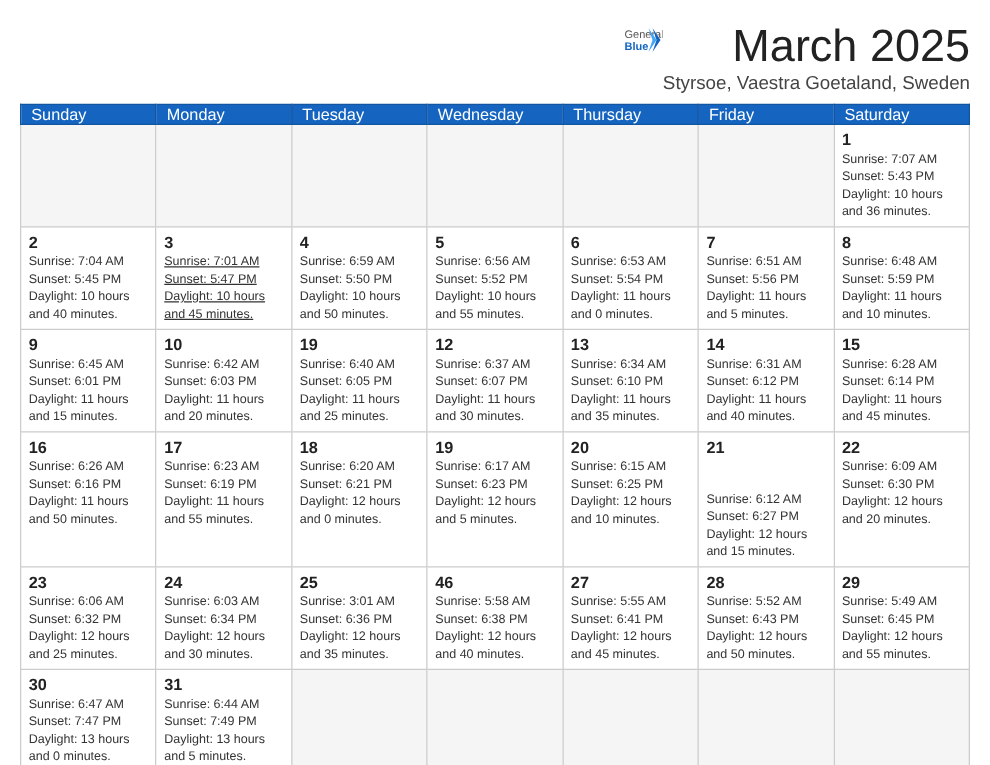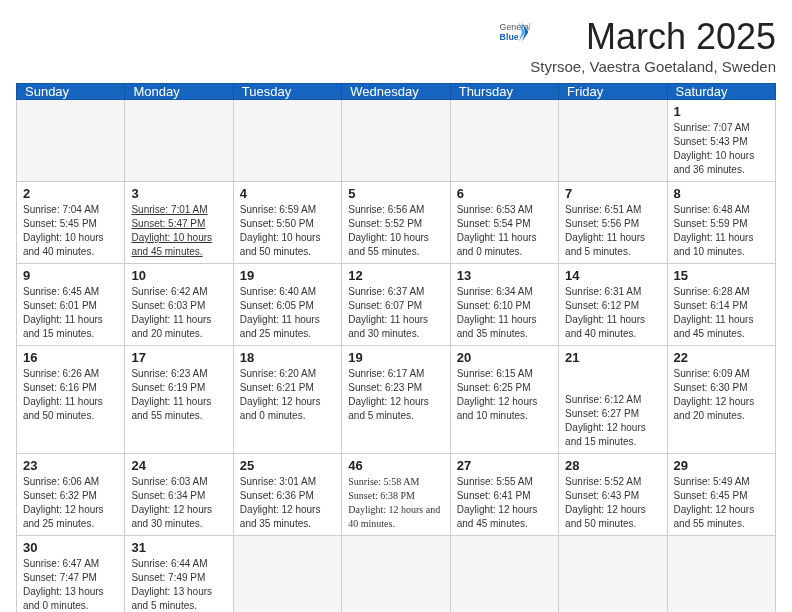--- a/index.html
+++ b/index.html
@@ -268,21 +268,21 @@
 Daylight: 12 hours and 30 minutes.</div>
         </td>
         <td>
           <span class="day-number">25</span>
           <div class="day-info" style="white-space: pre-line;">Sunrise: 3:01 AM
 Sunset: 6:36 PM
 Daylight: 12 hours and 35 minutes.</div>
         </td>
         <td>
           <span class="day-number">46</span>
-          <div class="day-info" style="white-space: pre-line; font-family: Liberation Serif, serif;">Sunrise: 5:58 AM
+          <div class="day-info" style="white-space: pre-line;">Sunrise: 5:58 AM
 Sunset: 6:38 PM
 Daylight: 12 hours and 40 minutes.</div>
         </td>
         <td>
           <span class="day-number">27</span>
           <div class="day-info" style="white-space: pre-line;">Sunrise: 5:55 AM
 Sunset: 6:41 PM
 Daylight: 12 hours and 45 minutes.</div>
         </td>
         <td>

